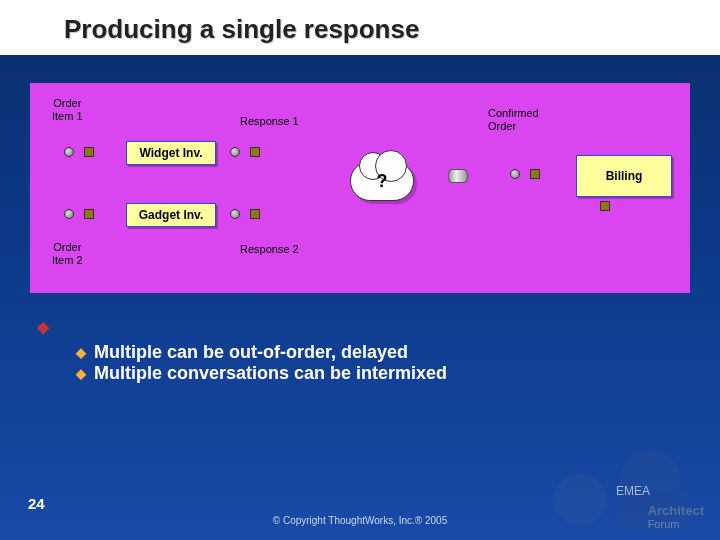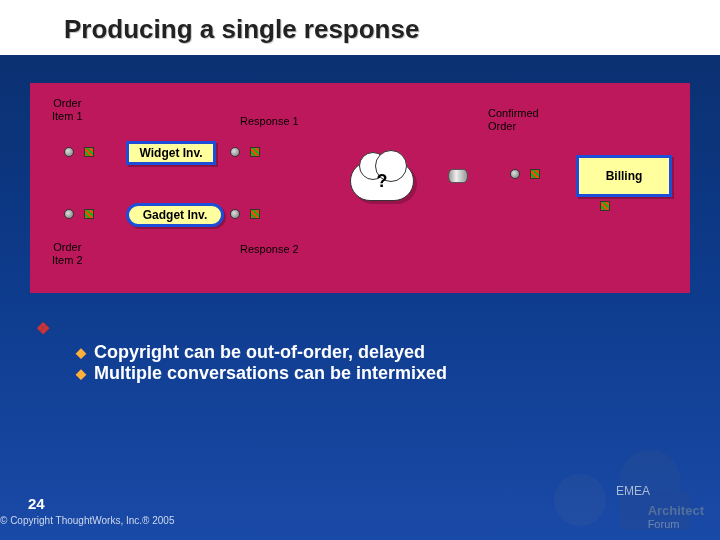--- a/index.html
+++ b/index.html
@@ -12,28 +12,28 @@
   .title-bar {
     background: #fff;
     padding: 14px 18px 10px 18px;
   }
   .title {
     font-size: 26px; font-weight: bold; color: #222;
     text-shadow: 1px 1px 0 #ccc;
     margin-left: 46px;
   }
   .diagram {
-    background: #be185d;
+    background: #d946ef;
     margin: 28px 30px 0 30px;
     height: 210px; position: relative;
   }
   .dlabel { position: absolute; font-size: 11px; color: #000; text-align: center; line-height: 1.15; }
   .ybox {
     position: absolute; background: #ffff9e;
-    border: 3px solid #1d4ed8; box-shadow: 2px 2px 0 rgba(0,0,0,0.25);
+    border: 1px solid #1d4ed8; box-shadow: 2px 2px 0 rgba(0,0,0,0.25);
     font-size: 12px; font-weight: bold; text-align: center;
     display: flex; align-items: center; justify-content: center;
   }
   .dot {
     position: absolute; width: 10px; height: 10px;
     border: 1px solid #333; border-radius: 50%;
     background: radial-gradient(circle at 3px 3px, #ddd, #777);
   }
   .hatch {
     position: absolute; width: 10px; height: 10px;
@@ -65,21 +65,21 @@
   .l1 { font-size: 19px; font-weight: bold; margin-bottom: 4px; display:flex; gap:8px; }
   .l1 .dia { color:#c33; font-size:16px; margin-top:2px; }
   .l2 { font-size: 18px; font-weight: bold; margin-left: 40px; display:flex; gap:8px; }
   .l2 .sq { color:#ffb03b; font-size:13px; margin-top:3px; }
 
   .footer-num {
     position:absolute; left:28px; bottom:28px;
     color:#fff; font-weight:bold; font-size:15px;
   }
   .copyright {
-    position:absolute; left:0; right:0; bottom:14px; text-align:left;
+    position:absolute; left:0; right:0; bottom:14px; text-align:center;
     color:#cfd8ea; font-size:10px;
   }
   .emea {
     position:absolute; right:70px; bottom:42px;
     color:#aab9d4; font-size:12px;
   }
   .af { position:absolute; right:16px; bottom:10px; color:#6d85b3; font-size:11px; line-height:1.1; text-align:left; }
   .af .a { font-size:13px; font-weight:bold; color:#52709c; }
 
   .bgshapes { position:absolute; right:0; bottom:0; width:180px; height:110px; opacity:0.25; }
@@ -97,21 +97,21 @@
   <div class="dlabel" style="left:22px; top:158px; white-space:pre;">Order
 Item 2</div>
   <div class="dlabel" style="left:210px; top:32px;">Response 1</div>
   <div class="dlabel" style="left:210px; top:160px;">Response 2</div>
   <div class="dlabel" style="left:458px; top:24px; white-space:pre; text-align:left;">Confirmed
 Order</div>
 
   <div class="ybox" style="left:96px; top:58px; width:90px; height:24px;">
     <span>Widget Inv.</span>
   </div>
-  <div class="ybox" style="left:96px; top:120px; width:98px; height:24px;border-radius:12px;">
+  <div class="ybox" style="left:96px; top:120px; width:90px; height:24px;">
     <span>Gadget Inv.</span>
   </div>
   <div class="ybox" style="left:546px; top:72px; width:96px; height:42px;">
     <span>Billing</span>
   </div>
 
   <div class="cloud" style="left:320px; top:78px;">
     <span class="q">?</span>
   </div>
 
@@ -131,21 +131,21 @@
   <div class="hatch" style="left:500px; top:86px;"></div>
   <div class="hatch" style="left:570px; top:118px;"></div>
 </div>
 
 <div class="bullets">
   <div class="l1">
     <span class="dia">❖</span>
   </div>
   <div class="l2">
     <span class="sq">◆</span>
-    <span>Copyright can be out-of-order, delayed</span>
+    <span>Multiple can be out-of-order, delayed</span>
   </div>
   <div class="l2">
     <span class="sq">◆</span>
     <span>Multiple conversations can be intermixed</span>
   </div>
 </div>
 
 <svg class="bgshapes" viewBox="0 0 180 110">
   <circle cx="40" cy="70" r="26" fill="#3a5a9a"></circle>
   <circle cx="110" cy="50" r="30" fill="#32528f"></circle>

